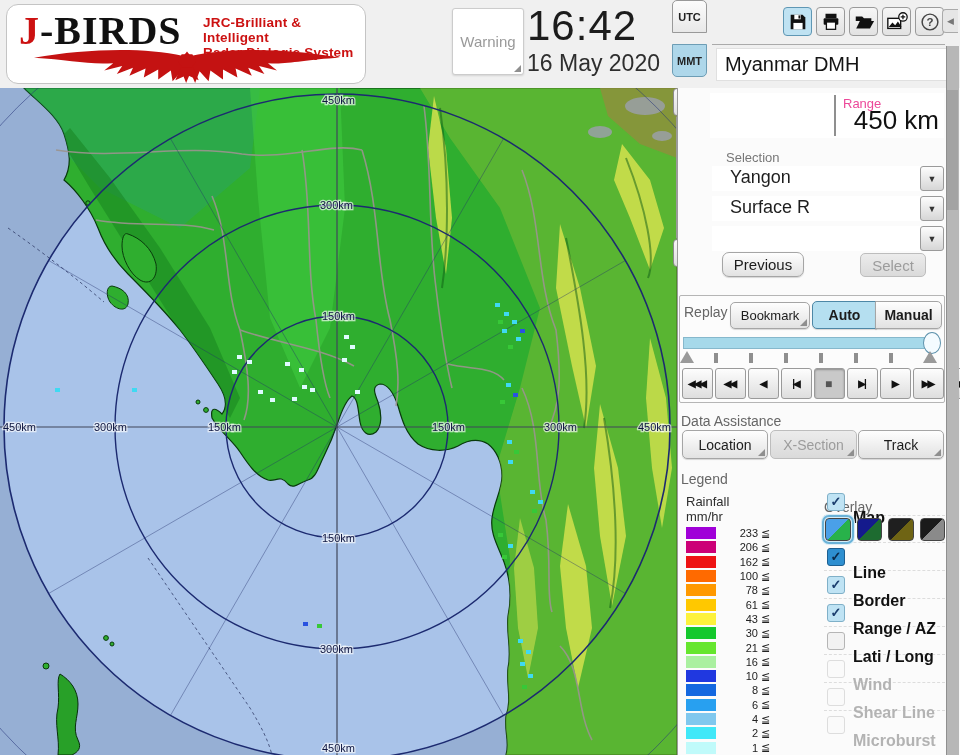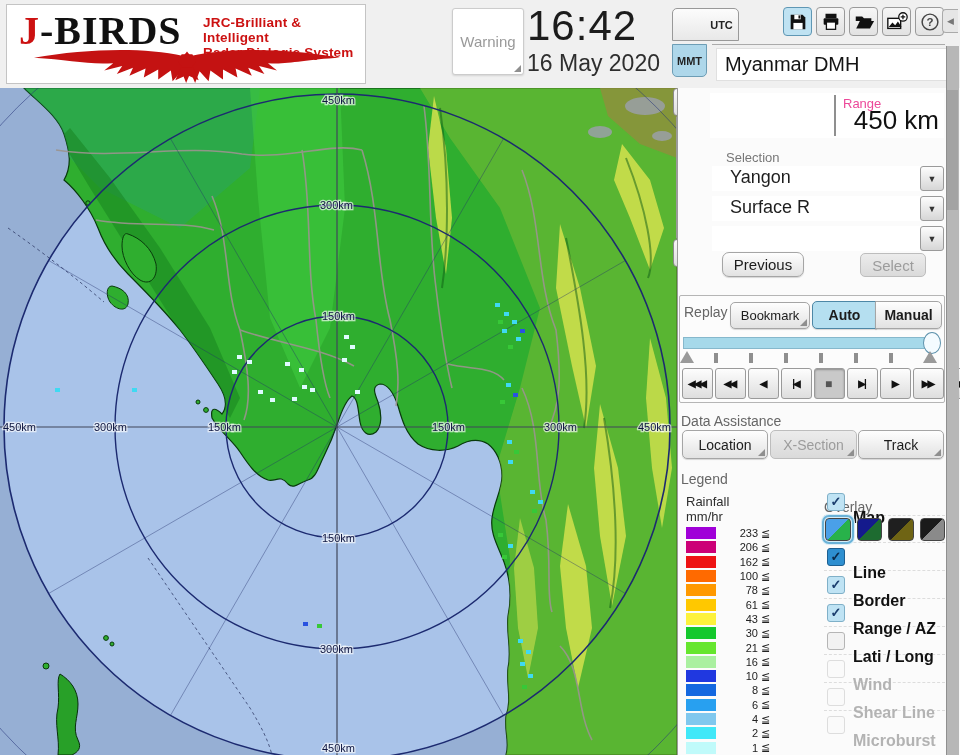--- a/index.html
+++ b/index.html
@@ -2,35 +2,35 @@
 <html><head>
 <meta charset="utf-8">
 <style>
   html,body{margin:0;padding:0;}
   .app{position:relative;width:960px;height:755px;overflow:hidden;background:#f0f0f0;
        font-family:"Liberation Sans",sans-serif;-webkit-font-smoothing:antialiased;}
   .abs{position:absolute;}
 
   
   .header{left:0;top:0;width:960px;height:88px;background:#f0f0f0;}
-  .logo-box{left:6px;top:4px;width:358px;height:78px;background:#fff;border:1px solid #c4c4c4;border-radius:0;}
+  .logo-box{left:6px;top:4px;width:358px;height:78px;background:#fff;border:1px solid #c4c4c4;border-radius:12px;}
   .logo-title{left:12px;top:2px;font-family:"Liberation Serif",serif;font-weight:bold;font-size:40px;letter-spacing:1px;color:#111;}
   .logo-title .red{color:#cc1111;}
   .logo-tag{left:196px;top:10px;color:#cc1111;font-weight:bold;font-size:13.5px;line-height:15px;letter-spacing:.2px;}
   .eagle{left:8px;top:42px;width:344px;height:36px;}
 
   .warning-btn{left:452px;top:8px;width:70px;height:65px;background:#fff;border:1px solid #ccc;border-radius:3px;
     color:#9a9a9a;font-size:15px;display:flex;align-items:center;justify-content:center;box-shadow:0 1px 2px rgba(0,0,0,.12);}
   .fold::after{content:"";position:absolute;right:2px;bottom:2px;width:0;height:0;border-style:solid;
     border-width:0 0 7px 7px;border-color:transparent transparent #8f8f8f transparent;}
   .time{left:527px;top:2px;font-size:42px;color:#1c1c1c;letter-spacing:1px;}
   .date{left:527px;top:50px;font-size:23px;color:#2e2e2e;}
   .tz-btn{left:672px;width:33px;height:31px;border:1px solid #999;font-size:11px;font-weight:bold;color:#222;
     display:flex;align-items:center;justify-content:center;background:linear-gradient(#fcfcfc,#e8e8e8);}
-  .tz-utc{top:8px;border-radius:5px 5px 0 0;padding-left:32px;}
+  .tz-utc{top:0;border-radius:5px 5px 0 0;}
   .tz-mmt{top:44px;border-radius:0 0 5px 5px;background:#aed7ea;border-color:#6d9db5;}
   .toolbar{left:783px;top:7px;display:flex;gap:4px;}
   .tool-btn{width:27px;height:27px;border:1px solid #9a9a9a;border-radius:4px;background:linear-gradient(#f6f6f6,#e2e2e2);
     display:flex;align-items:center;justify-content:center;}
   .tool-btn.active{background:#bfe2f2;border-color:#5f97b4;}
   .collapse-tab{left:942px;top:9px;width:15px;height:22px;background:#e6e6e6;border:1px solid #aaa;border-right:none;
     border-radius:4px 0 0 4px;display:flex;align-items:center;justify-content:center;font-size:9px;color:#777;}
   .hdr-rule{left:712px;top:44px;width:233px;height:0;border-top:1px solid #aaa;}
   .station-box{left:716px;top:48px;width:228px;height:31px;background:#fff;border:1px solid #e0e0e0;
     display:flex;align-items:center;padding-left:8px;font-size:20px;color:#141414;}

